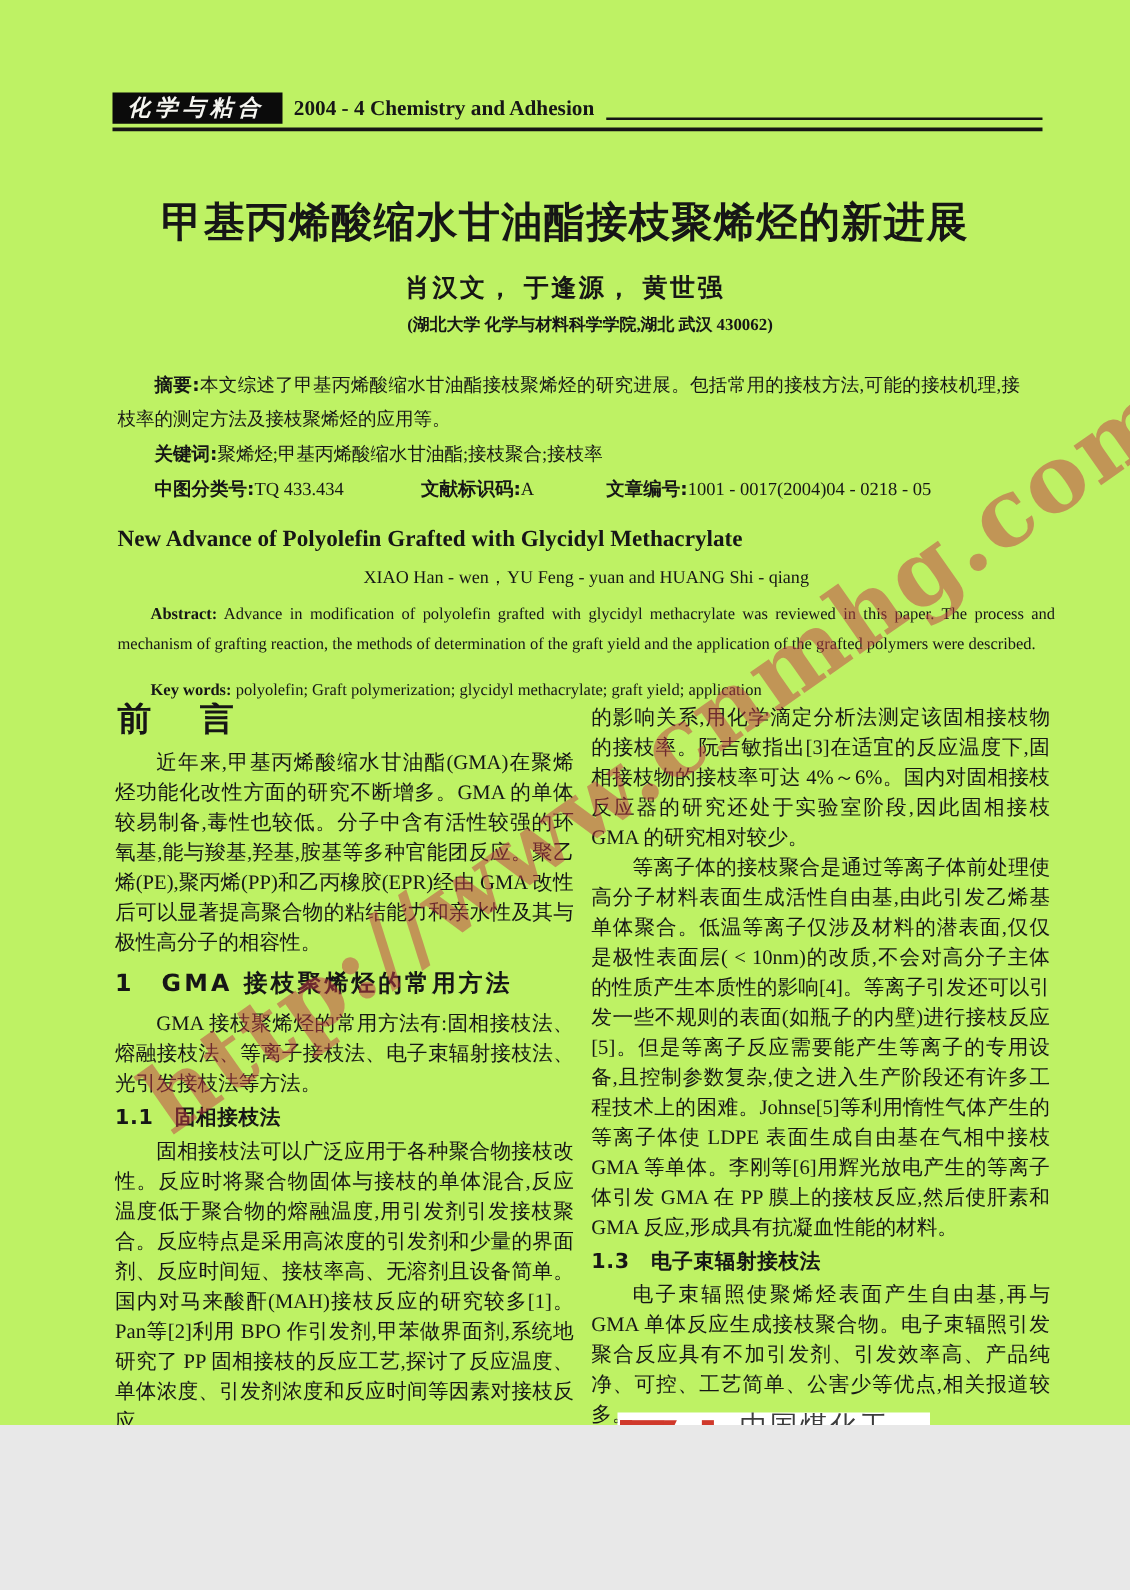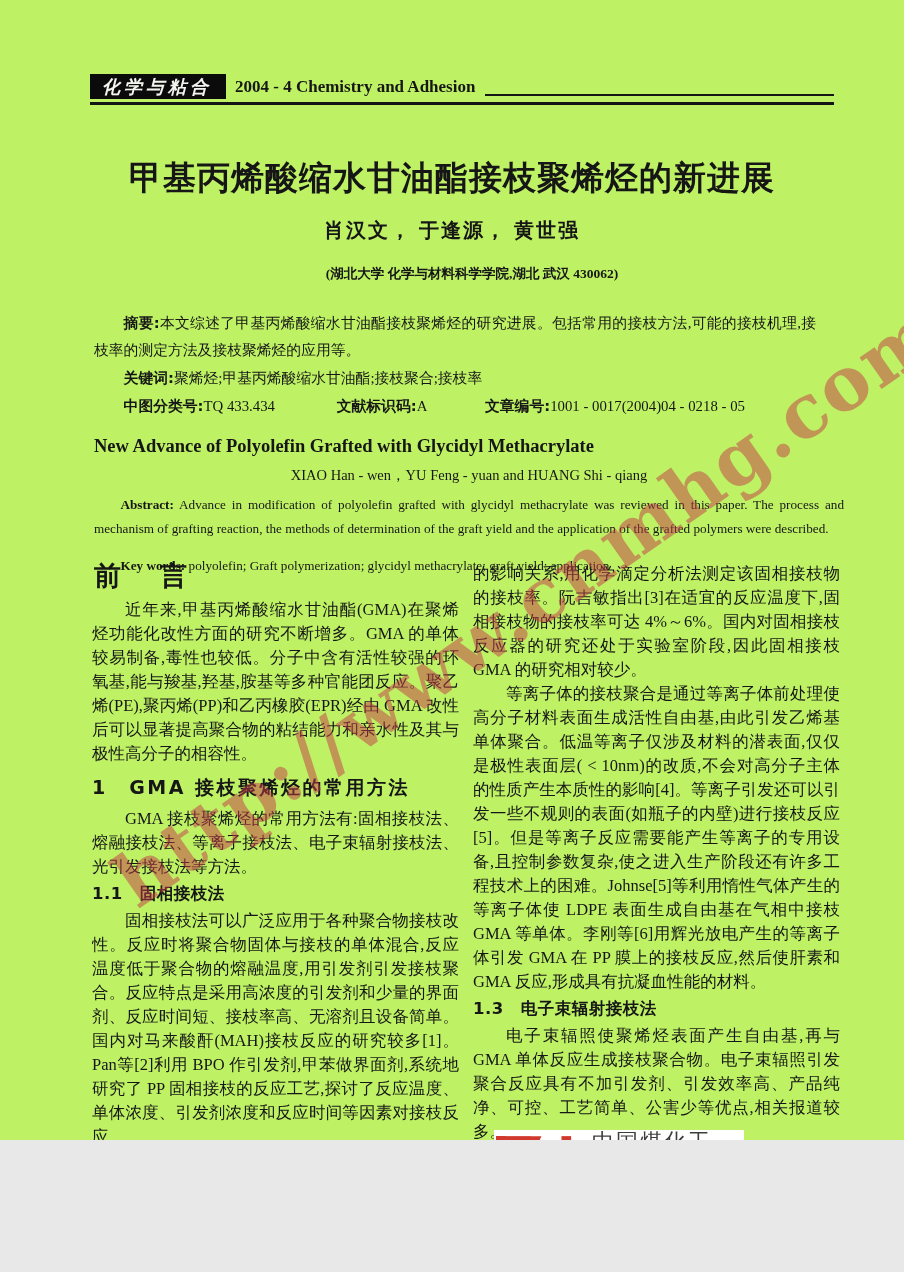--- a/index.html
+++ b/index.html
@@ -30,21 +30,21 @@
   }
   .head-underline{flex:1;border-bottom:2px solid #151515;margin:0 0 3px 10px;}
   .head-rule{height:3px;background:#151515;margin-top:3px;}
   
   .title-cn{
     margin-top:52px;text-align:center;
     font-family:"DejaVu Sans", sans-serif;
     font-weight:bold;font-size:33px;letter-spacing:1px;
   }
   .authors-cn{margin-top:16px;text-align:center;font-size:20px;font-weight:bold;letter-spacing:2px;}
-  .affil-cn{margin-top:21px;text-align:center;font-size:13.5px;font-weight:bold;padding-left:40px;}
+  .affil-cn{margin-top:7px;text-align:center;font-size:13.5px;font-weight:bold;padding-left:40px;}
   
   .cn-abstract{margin:26px 88px 0 94px;font-size:14.8px;line-height:27px;text-align:justify;}
   .cn-abstract p{margin:0;text-indent:2em;}
   .lbl{font-family:"DejaVu Sans", sans-serif;font-weight:bold;}
   .meta-line{margin-top:2px;text-indent:2em;}
   .meta-gap1{margin-right:58px;}
   .meta-gap2{margin-right:54px;}
   
   .en-block{margin:16px 60px 0 94px;font-family:"Liberation Serif", serif;}
   .en-title{font-weight:bold;font-size:18.5px;margin-top:12px;}

